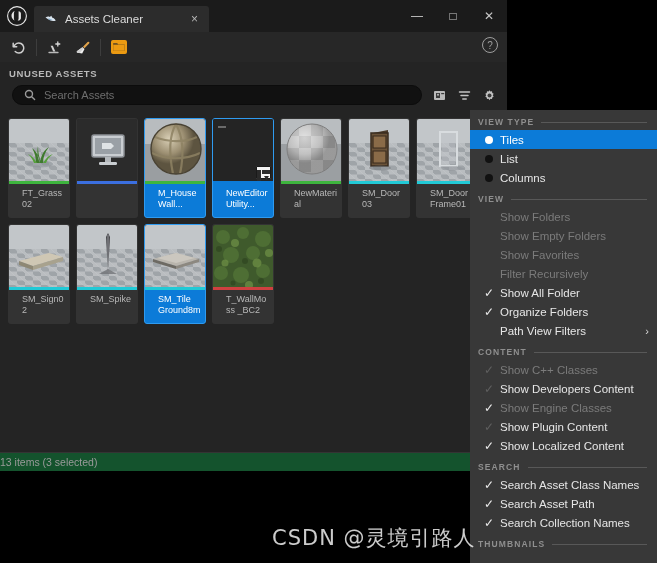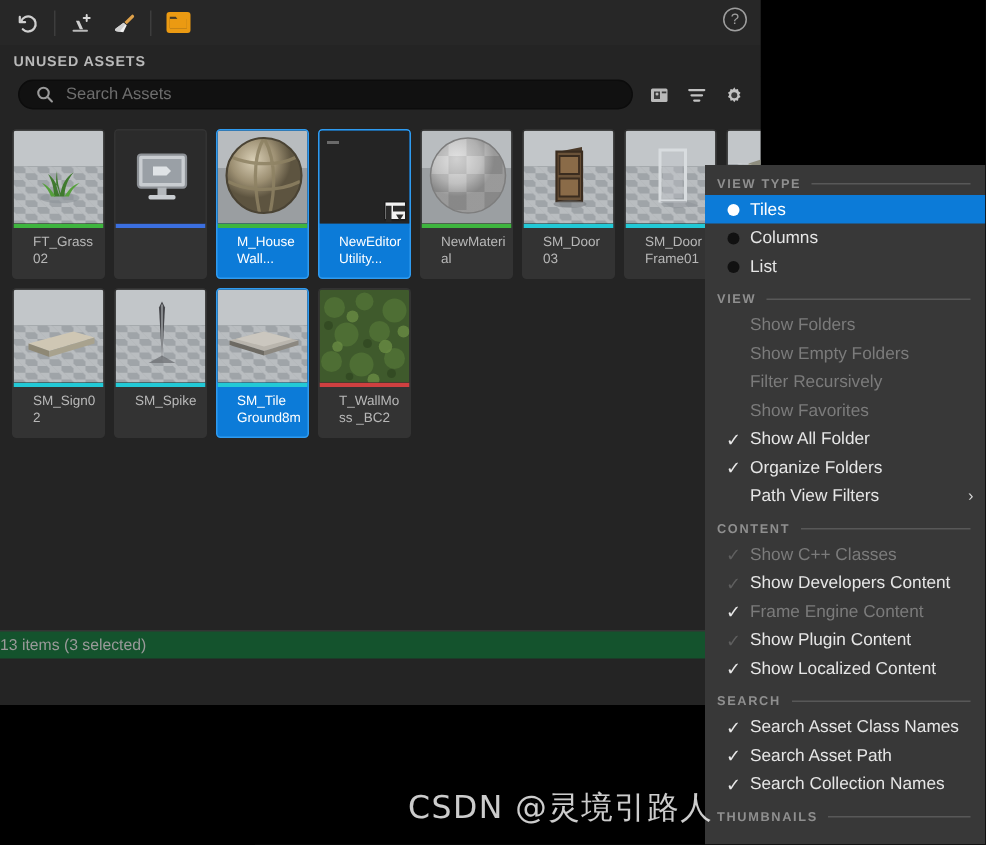--- a/index.html
+++ b/index.html
@@ -148,20 +148,44 @@
     font-family: "DejaVu Sans", sans-serif; letter-spacing: 1px;
   }
 </style>
 </head>
 <body>
 
 <div id="app">
 
   <div class="window">
 
+    <div class="titlebar">
+      <div class="ue-logo">
+        <svg width="22" height="22" viewBox="0 0 22 22">
+          <path d="M11 1.6c-5.2 0-9.4 4.2-9.4 9.4s4.2 9.4 9.4 9.4 9.4-4.2 9.4-9.4S16.2 1.6 11 1.6z" fill="none" stroke="#e8e8e8" stroke-width="1.1"></path>
+          <path d="M8.1 6.3c-1.6.9-2.6 2.6-2.6 4.5 0 2.1 1.3 3.9 3.1 4.7-.5-.5-.7-1.1-.7-1.9V8.1c0-.6.3-1.1.8-1.3z
+                   M12.6 6.2v7.6c0 .7-.4 1.2-1 1.4.6.4 1.4.4 2 0 .8-.4 1.3-1.3 1.3-2.2V8.6c0-1.1-.9-2.2-2.3-2.4z" fill="#e8e8e8"></path>
+        </svg>
+      </div>
+      <div class="tab">
+        <span class="tab-icon">
+          <svg width="14" height="14" viewBox="0 0 14 14">
+            <path d="M1.5 5.5c1.6-1 3-1.2 4.2-.6l1.6-1.2 1.1 2.1c1.4.3 2.6 1.3 3.3 2.9-2 .6-3.9.5-5.6-.4-1.7-.9-3-1.9-4.6-2.8z" fill="#d9e4ee"></path>
+            <path d="M5.2 6.6c.9.6 1.9 1 3 1.2-.8.6-1.8.7-2.8.3-.6-.3-1-.8-1.2-1.5l1-.0z" fill="#7fa8c9"></path>
+          </svg>
+        </span>
+        <span class="tab-title">Assets Cleaner</span>
+        <span class="tab-close">×</span>
+      </div>
+      <div class="winbtns">
+        <div class="winbtn">—</div>
+        <div class="winbtn">□</div>
+        <div class="winbtn">✕</div>
+      </div>
+    </div>
 
     <div class="toolbar">
       <div class="tb-btn">
         <svg width="17" height="17" viewBox="0 0 17 17">
           <path d="M4 7.5a5 5 0 1 1 1.2 5" fill="none" stroke="#cfcfcf" stroke-width="1.5" stroke-linecap="round"></path>
           <path d="M3.2 4.3v3.5h3.5" fill="none" stroke="#cfcfcf" stroke-width="1.5" stroke-linecap="round" stroke-linejoin="round"></path>
         </svg>
       </div>
       <div class="tb-sep"></div>
       <div class="tb-btn">
@@ -453,47 +477,47 @@
       <div class="mi sel">
         <span class="gut">
           <span class="radio"></span>
         </span>
         <span class="lbl">Tiles</span>
       </div>
       <div class="mi">
         <span class="gut">
           <span class="radio"></span>
         </span>
+        <span class="lbl">List</span>
+      </div>
+      <div class="mi">
+        <span class="gut">
+          <span class="radio"></span>
+        </span>
         <span class="lbl">Columns</span>
-      </div>
-      <div class="mi">
-        <span class="gut">
-          <span class="radio"></span>
-        </span>
-        <span class="lbl">List</span>
       </div>
       <div class="menu-head">
         <span>VIEW</span>
         <span class="rule"></span>
       </div>
       <div class="mi disabled">
         <span class="gut"></span>
         <span class="lbl">Show Folders</span>
       </div>
       <div class="mi disabled">
         <span class="gut"></span>
         <span class="lbl">Show Empty Folders</span>
       </div>
       <div class="mi disabled">
         <span class="gut"></span>
-        <span class="lbl">Filter Recursively</span>
+        <span class="lbl">Show Favorites</span>
       </div>
       <div class="mi disabled">
         <span class="gut"></span>
-        <span class="lbl">Show Favorites</span>
+        <span class="lbl">Filter Recursively</span>
       </div>
       <div class="mi">
         <span class="gut">
           <span class="check">✓</span>
         </span>
         <span class="lbl">Show All Folder</span>
       </div>
       <div class="mi">
         <span class="gut">
           <span class="check">✓</span>
@@ -518,21 +542,21 @@
       <div class="mi">
         <span class="gut">
           <span class="check faint">✓</span>
         </span>
         <span class="lbl">Show Developers Content</span>
       </div>
       <div class="mi disabled">
         <span class="gut">
           <span class="check">✓</span>
         </span>
-        <span class="lbl">Frame Engine Content</span>
+        <span class="lbl">Show Engine Classes</span>
       </div>
       <div class="mi">
         <span class="gut">
           <span class="check faint">✓</span>
         </span>
         <span class="lbl">Show Plugin Content</span>
       </div>
       <div class="mi">
         <span class="gut">
           <span class="check">✓</span>

